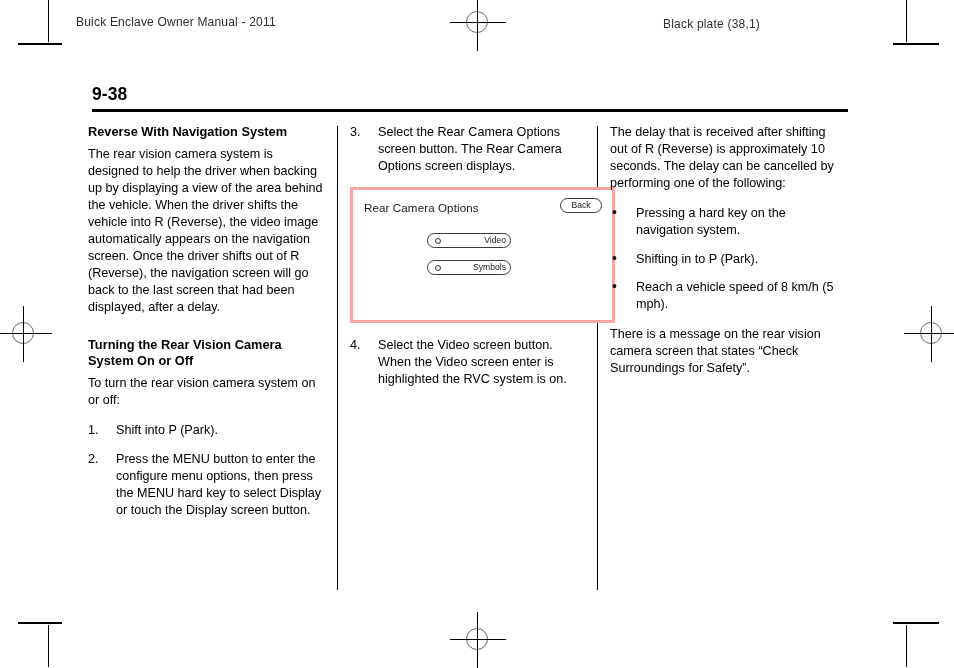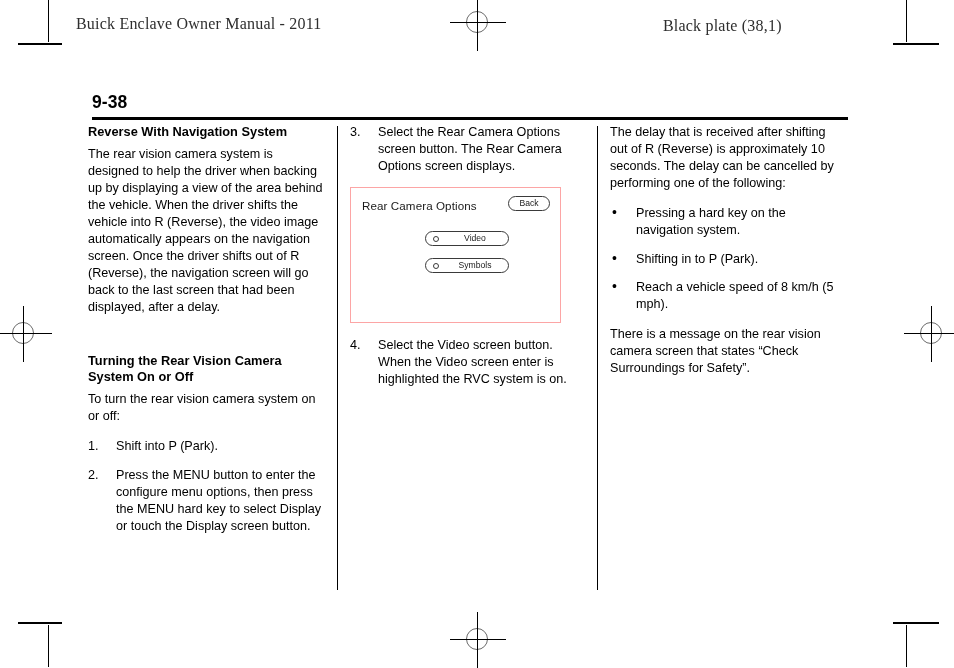--- a/index.html
+++ b/index.html
@@ -60,34 +60,34 @@
     box-sizing: border-box;
     background: #ffffff;
   }
   .reg-mark .reg-h,
   .reg-mark .reg-v { z-index: 2; }
   .reg-mark .reg-c { z-index: 1; }
 
   
   .running-head {
     position: absolute;
-    font-family: Liberation Serif, serif;
-    font-size: 16px;
+    font-family: Liberation Sans, sans-serif;
+    font-size: 12px;
     color: #2e2e2e;
     white-space: nowrap;
     letter-spacing: 0.2px;
   }
   #running-head-left { left: 76px; top: 15px; }
   #running-head-right { left: 663px; top: 17px; }
 
   
   .title-block {
     position: absolute;
     left: 92px;
-    top: 92px;
+    top: 84px;
     width: 756px;
   }
   .title-row {
     display: flex;
     align-items: baseline;
     font-weight: bold;
     font-size: 17.5px;
     letter-spacing: 0.1px;
   }
   .title-number { width: 72px; }
@@ -127,21 +127,21 @@
   }
   #column-rule-1 { left: 249px; }
   #column-rule-2 { left: 509px; }
 
   h3.subhead {
     font-size: 12.8px;
     font-weight: bold;
     line-height: 16.6px;
     margin: 0 0 5px 0;
   }
-  h3.subhead.spaced { margin-top: 36px; }
+  h3.subhead.spaced { margin-top: 20px; }
 
   p.body-text {
     margin: 0 0 13px 0;
   }
 
   
   ol.step-list {
     list-style: none;
     margin: 0;
     padding: 0;
@@ -178,23 +178,23 @@
     line-height: 17px;
   }
 
   
   .figure {
     margin: 12px 0 14px 0;
     position: relative;
   }
   .screen {
     position: relative;
-    width: 211px;
+    width: 265px;
     height: 136px;
-    border: 1px solid #fca5a5;
+    border: 3px solid #fca5a5;
     background: #ffffff;
     box-sizing: border-box;
   }
   .screen-title {
     position: absolute;
     left: 11px;
     top: 9px;
     font-size: 11.6px;
     color: #1a1a1a;
     letter-spacing: 0.1px;
@@ -237,21 +237,21 @@
     box-sizing: border-box;
     background: #ffffff;
   }
   .opt-btn .opt-label {
     position: absolute;
     left: 20px;
     right: 4px;
     top: 0;
     height: 13px;
     line-height: 13px;
-    text-align: center;
+    text-align: right;
     font-size: 8.6px;
     color: #1a1a1a;
   }
 </style>
 </head>
 <body>
 
 <div class="page">
 
   <div class="crop-mark" style="left:48px; top:0px; width:1px; height:42px;"></div>

